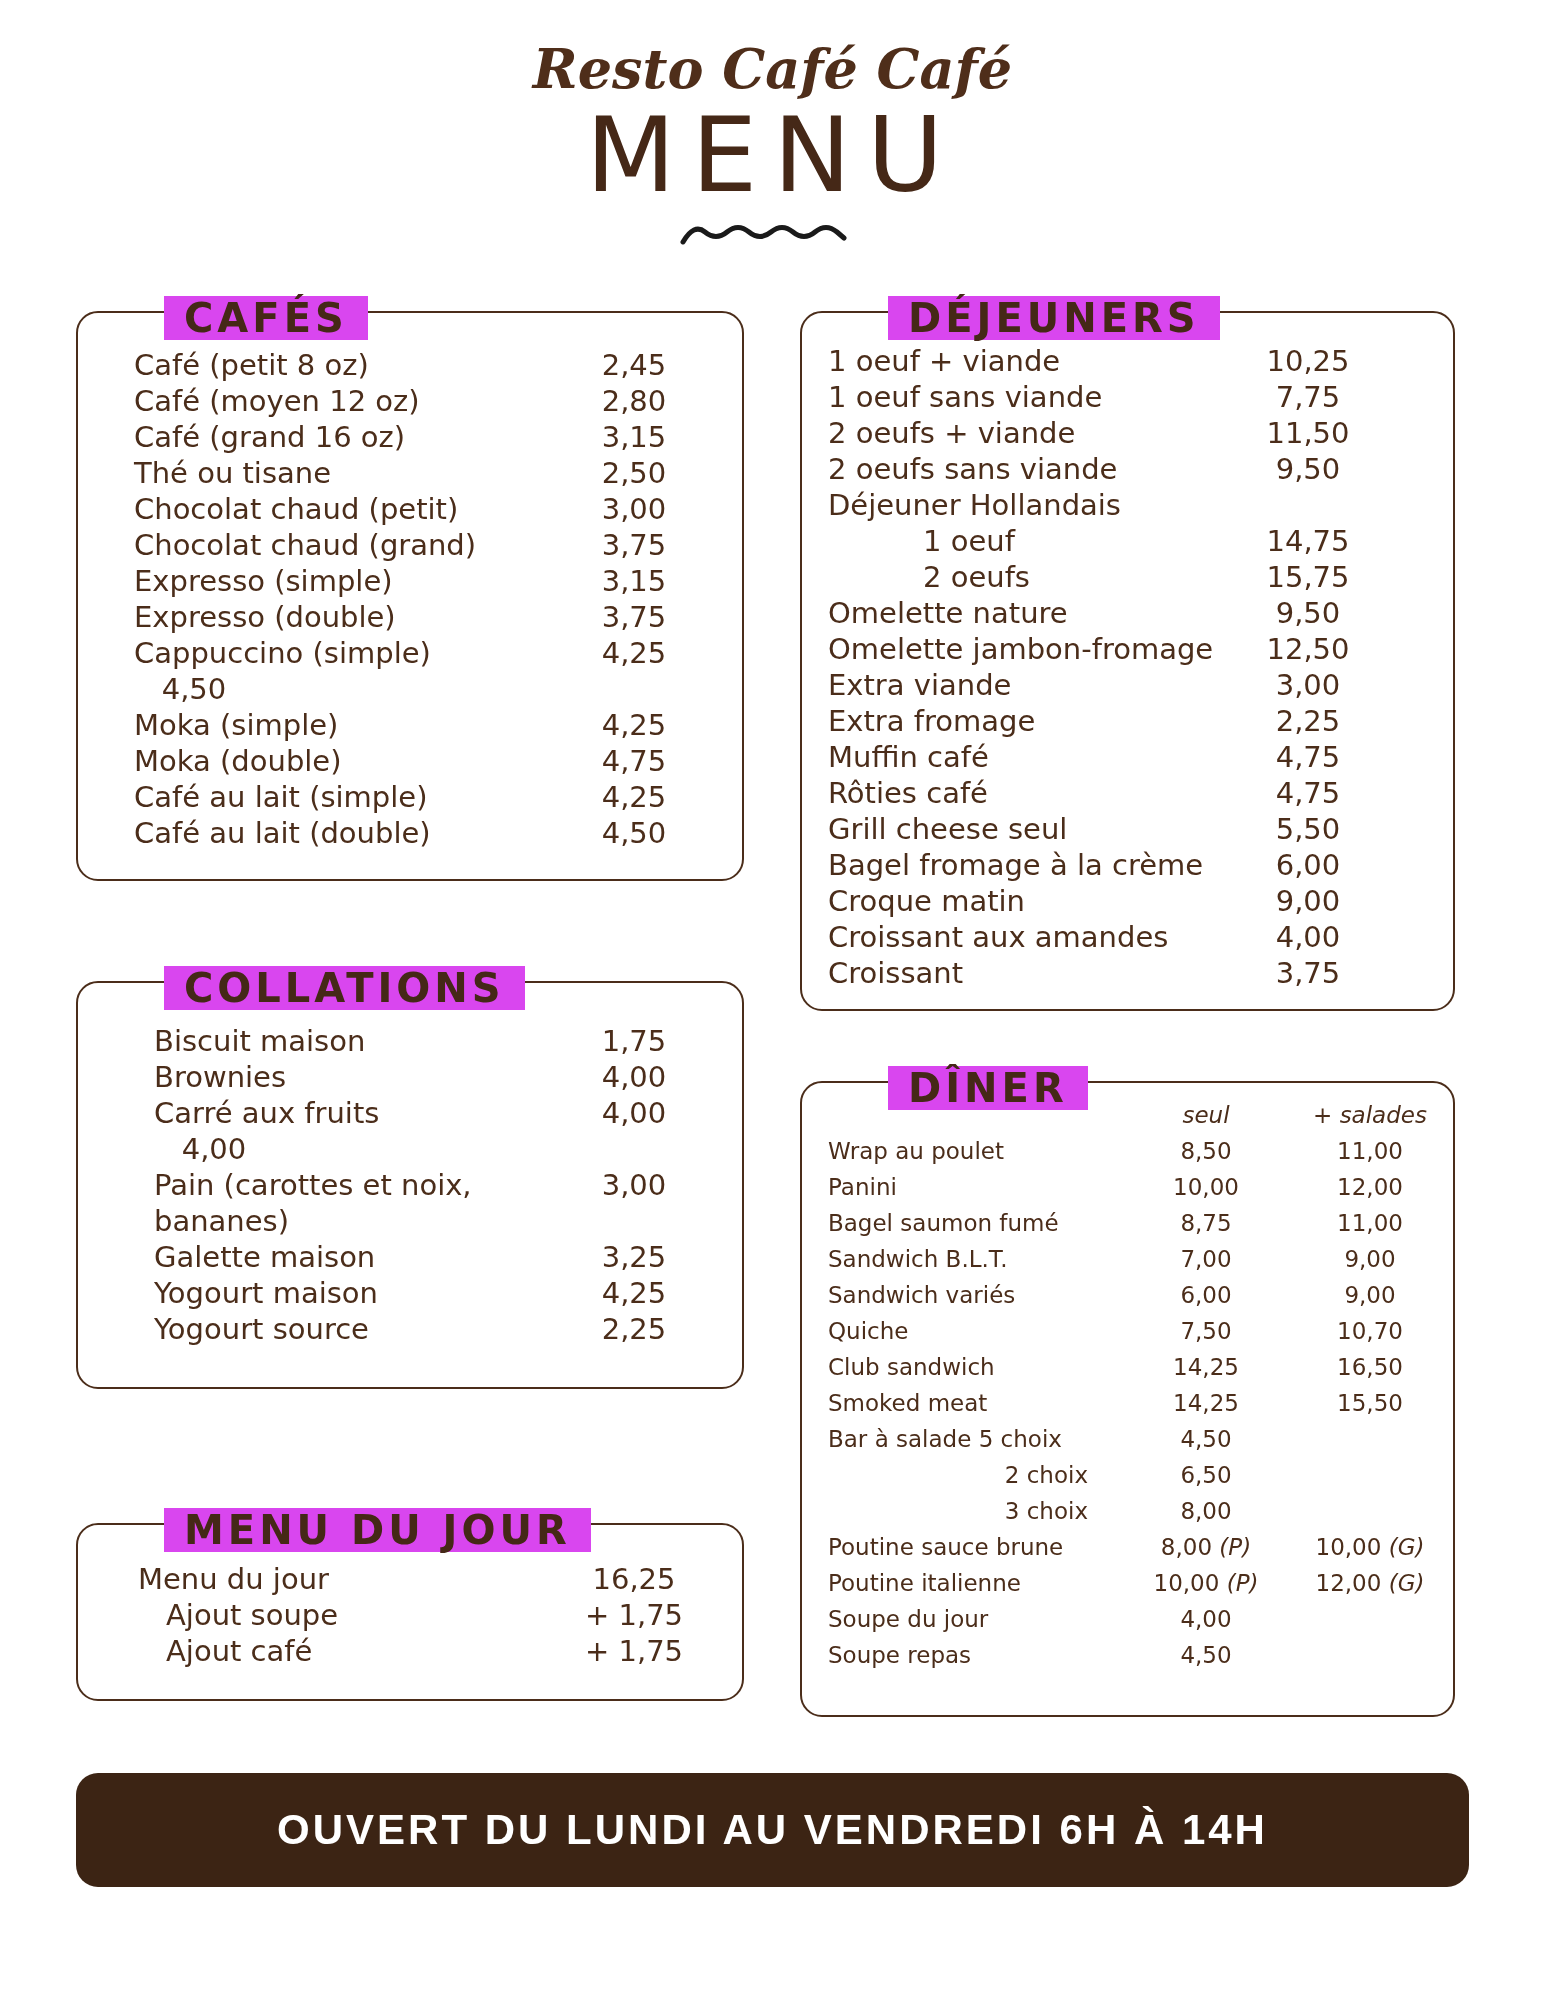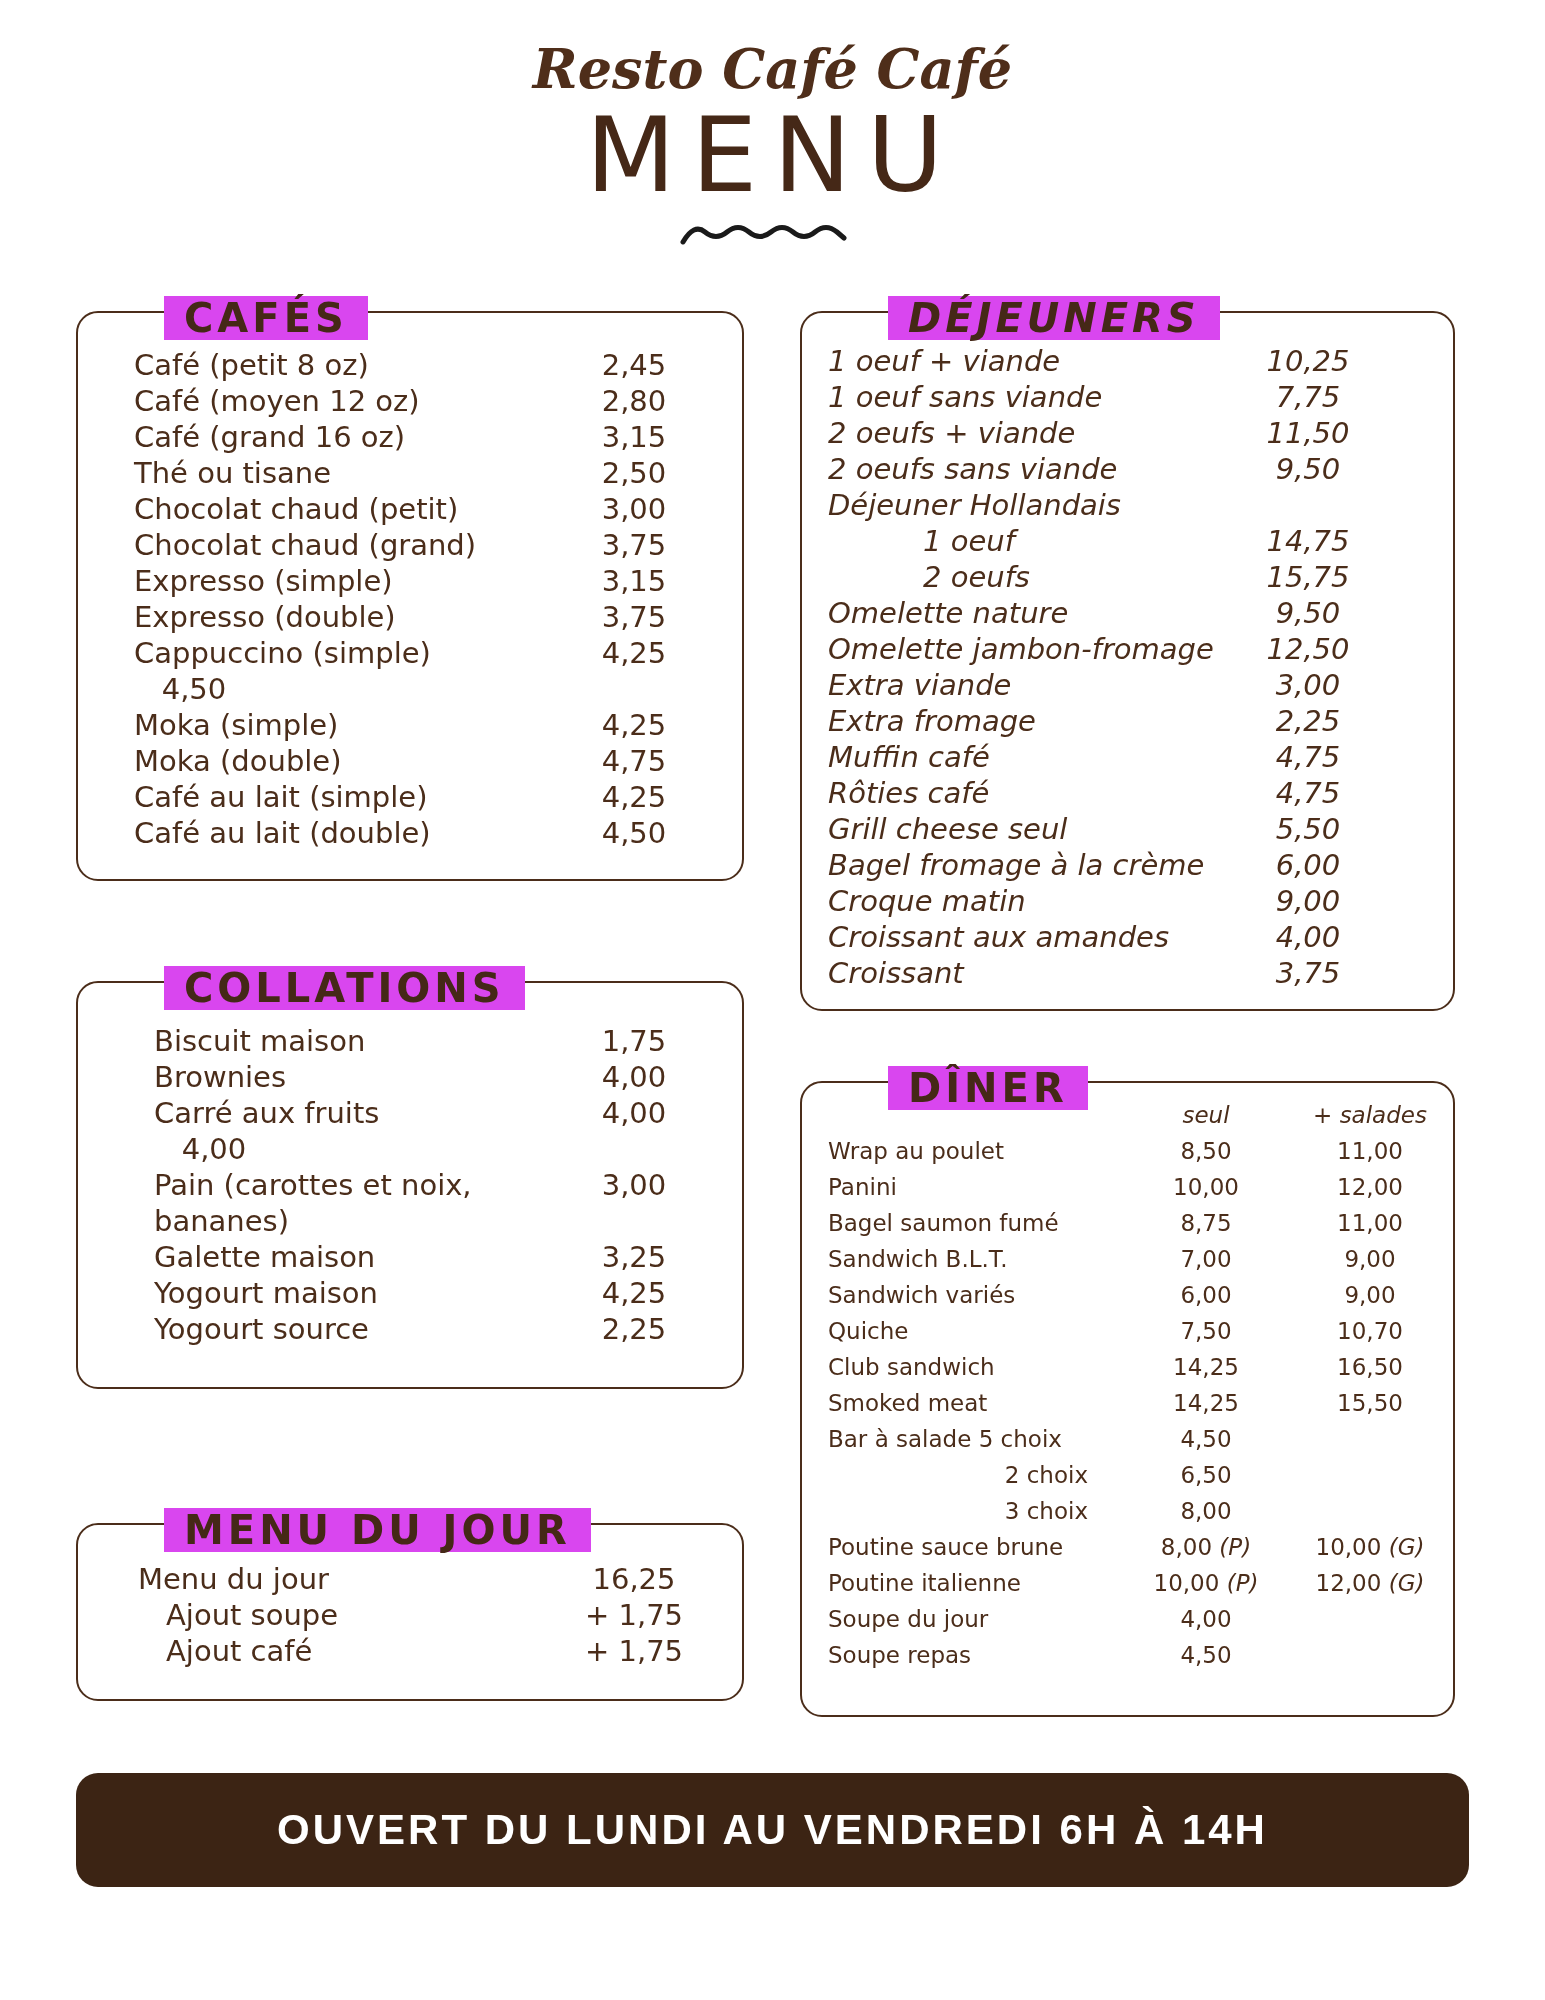--- a/index.html
+++ b/index.html
@@ -57,21 +57,21 @@
   .price-col.salades{margin-left:12px;}
   .price-note{font-style:italic;}
   .diner-head{font-style:italic;}
   
   .row.indent .item-name{padding-left:95px;}
   .row.indent-sm .item-name{padding-left:28px;}
   .row.sub-right .item-name{text-align:right;padding-right:36px;}
   
   .panel-cafes{margin-bottom:100px;}
   .panel-collations{margin-bottom:134px;}
-  .panel-dejeuners{margin-bottom:70px;font-style:italic;}
+  .panel-dejeuners{margin-bottom:70px;}
   
   .banner{
     margin:56px 76px 0;height:114px;background:var(--banner);
     border-radius:22px;display:flex;align-items:center;justify-content:center;
   }
   .banner span{
     color:#fff;font-size:42px;font-weight:bold;letter-spacing:3px;
     font-family:"Liberation Sans", sans-serif;
   }
 </style>

